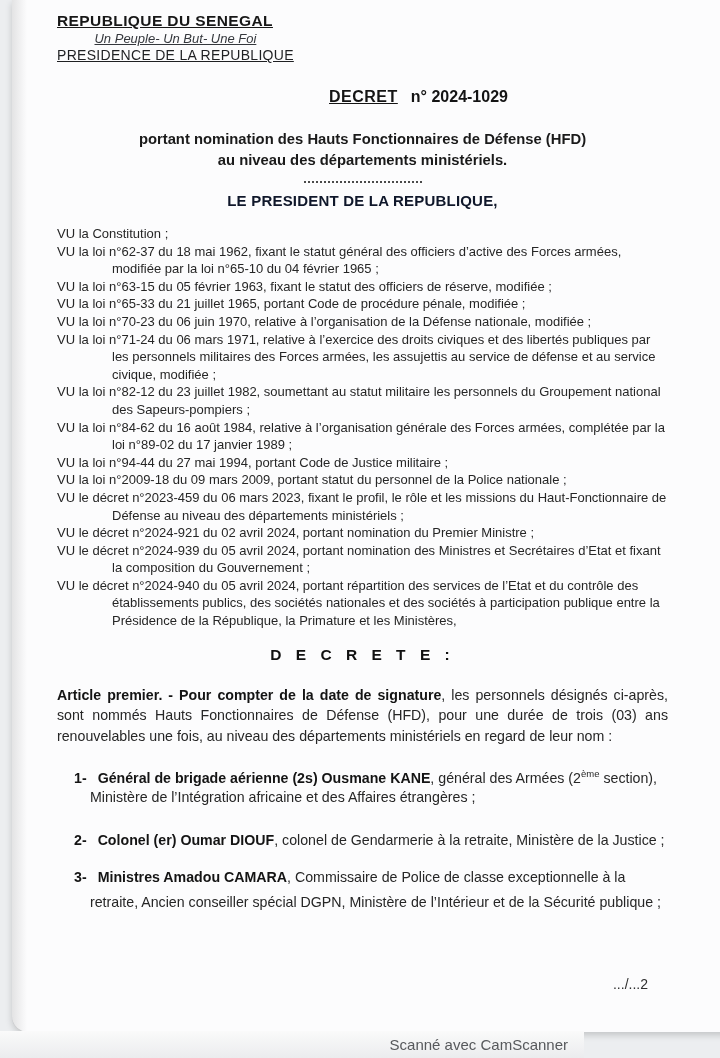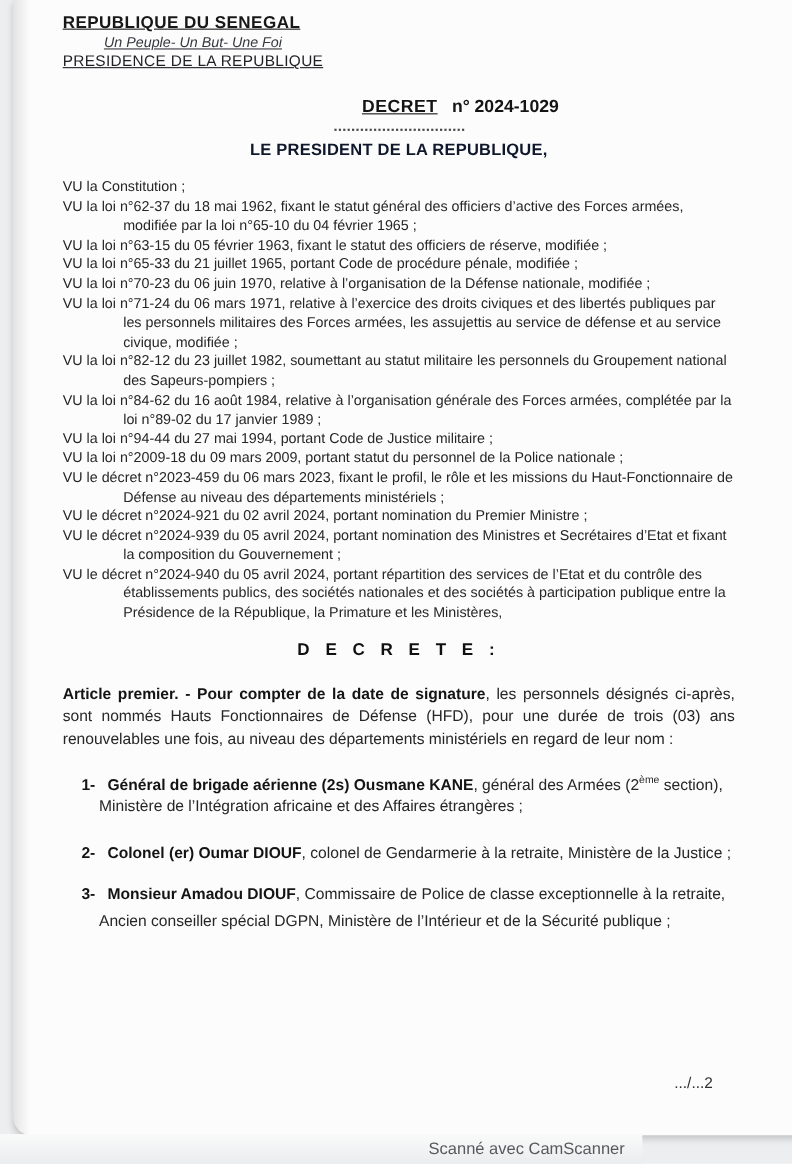--- a/index.html
+++ b/index.html
@@ -94,20 +94,24 @@
   <div class="letterhead">
     <div class="lh-country">REPUBLIQUE DU SENEGAL</div>
     <div class="lh-motto">Un Peuple- Un But- Une Foi</div>
     <div class="lh-institution">PRESIDENCE DE LA REPUBLIQUE</div>
   </div>
 
   <div class="decree-line">
     <span class="decree-label">DECRET</span><span class="decree-number">n° 2024-1029</span>
   </div>
 
+  <div class="subject">
+    <div>portant nomination des Hauts Fonctionnaires de Défense (HFD)</div>
+    <div>au niveau des départements ministériels.</div>
+  </div>
 
   <div class="dotted-sep"></div>
 
   <div class="authority">LE PRESIDENT DE LA REPUBLIQUE,</div>
 
   <div class="visas">
     <p class="visa">VU la Constitution ;</p>
     <p class="visa">VU la loi n°62-37 du 18 mai 1962, fixant le statut général des officiers d’active des Forces armées, modifiée par la loi n°65-10 du 04 février 1965 ;</p>
     <p class="visa">VU la loi n°63-15 du 05 février 1963, fixant le statut des officiers de réserve, modifiée ;</p>
     <p class="visa">VU la loi n°65-33 du 21 juillet 1965, portant Code de procédure pénale, modifiée ;</p>
@@ -123,21 +127,21 @@
     <p class="visa">VU le décret n°2024-940 du 05 avril 2024, portant répartition des services de l’Etat et du contrôle des établissements publics, des sociétés nationales et des sociétés à participation publique entre la Présidence de la République, la Primature et les Ministères,</p>
   </div>
 
   <div class="decrete">D E C R E T E :</div>
 
   <p class="article"><strong>Article premier. - Pour compter de la date de signature</strong><span>, les personnels désignés ci-après, sont nommés Hauts Fonctionnaires de Défense (HFD), pour une durée de trois (03) ans renouvelables une fois, au niveau des départements ministériels en regard de leur nom :</span></p>
 
   <ol class="appointments">
     <li class="appt"><span class="appt-num">1-</span><strong>Général de brigade aérienne (2s) Ousmane KANE</strong><span>, général des Armées (2</span><sup>ème</sup><span> section), Ministère de l’Intégration africaine et des Affaires étrangères ;</span></li>
     <li class="appt"><span class="appt-num">2-</span><strong>Colonel (er) Oumar DIOUF</strong><span>, colonel de Gendarmerie à la retraite, Ministère de la Justice ;</span><sup></sup><span></span></li>
-    <li class="appt"><span class="appt-num">3-</span><strong>Monsieur Amadou DIOUF</strong><span>, Commissaire de Police de classe exceptionnelle à la retraite, Ancien conseiller spécial DGPN, Ministère de l’Intérieur et de la Sécurité publique ;</span><sup></sup><span></span></li>
+    <li class="appt"><span class="appt-num">3-</span><strong>Ministres Amadou CAMARA</strong><span>, Commissaire de Police de classe exceptionnelle à la retraite, Ancien conseiller spécial DGPN, Ministère de l’Intérieur et de la Sécurité publique ;</span><sup></sup><span></span></li>
   </ol>
 
   <div class="page-marker">.../...2</div>
 </div>
 
 <footer class="scan-footer">
   <span>Scanné avec CamScanner</span>
 </footer>
 
 </body></html>

